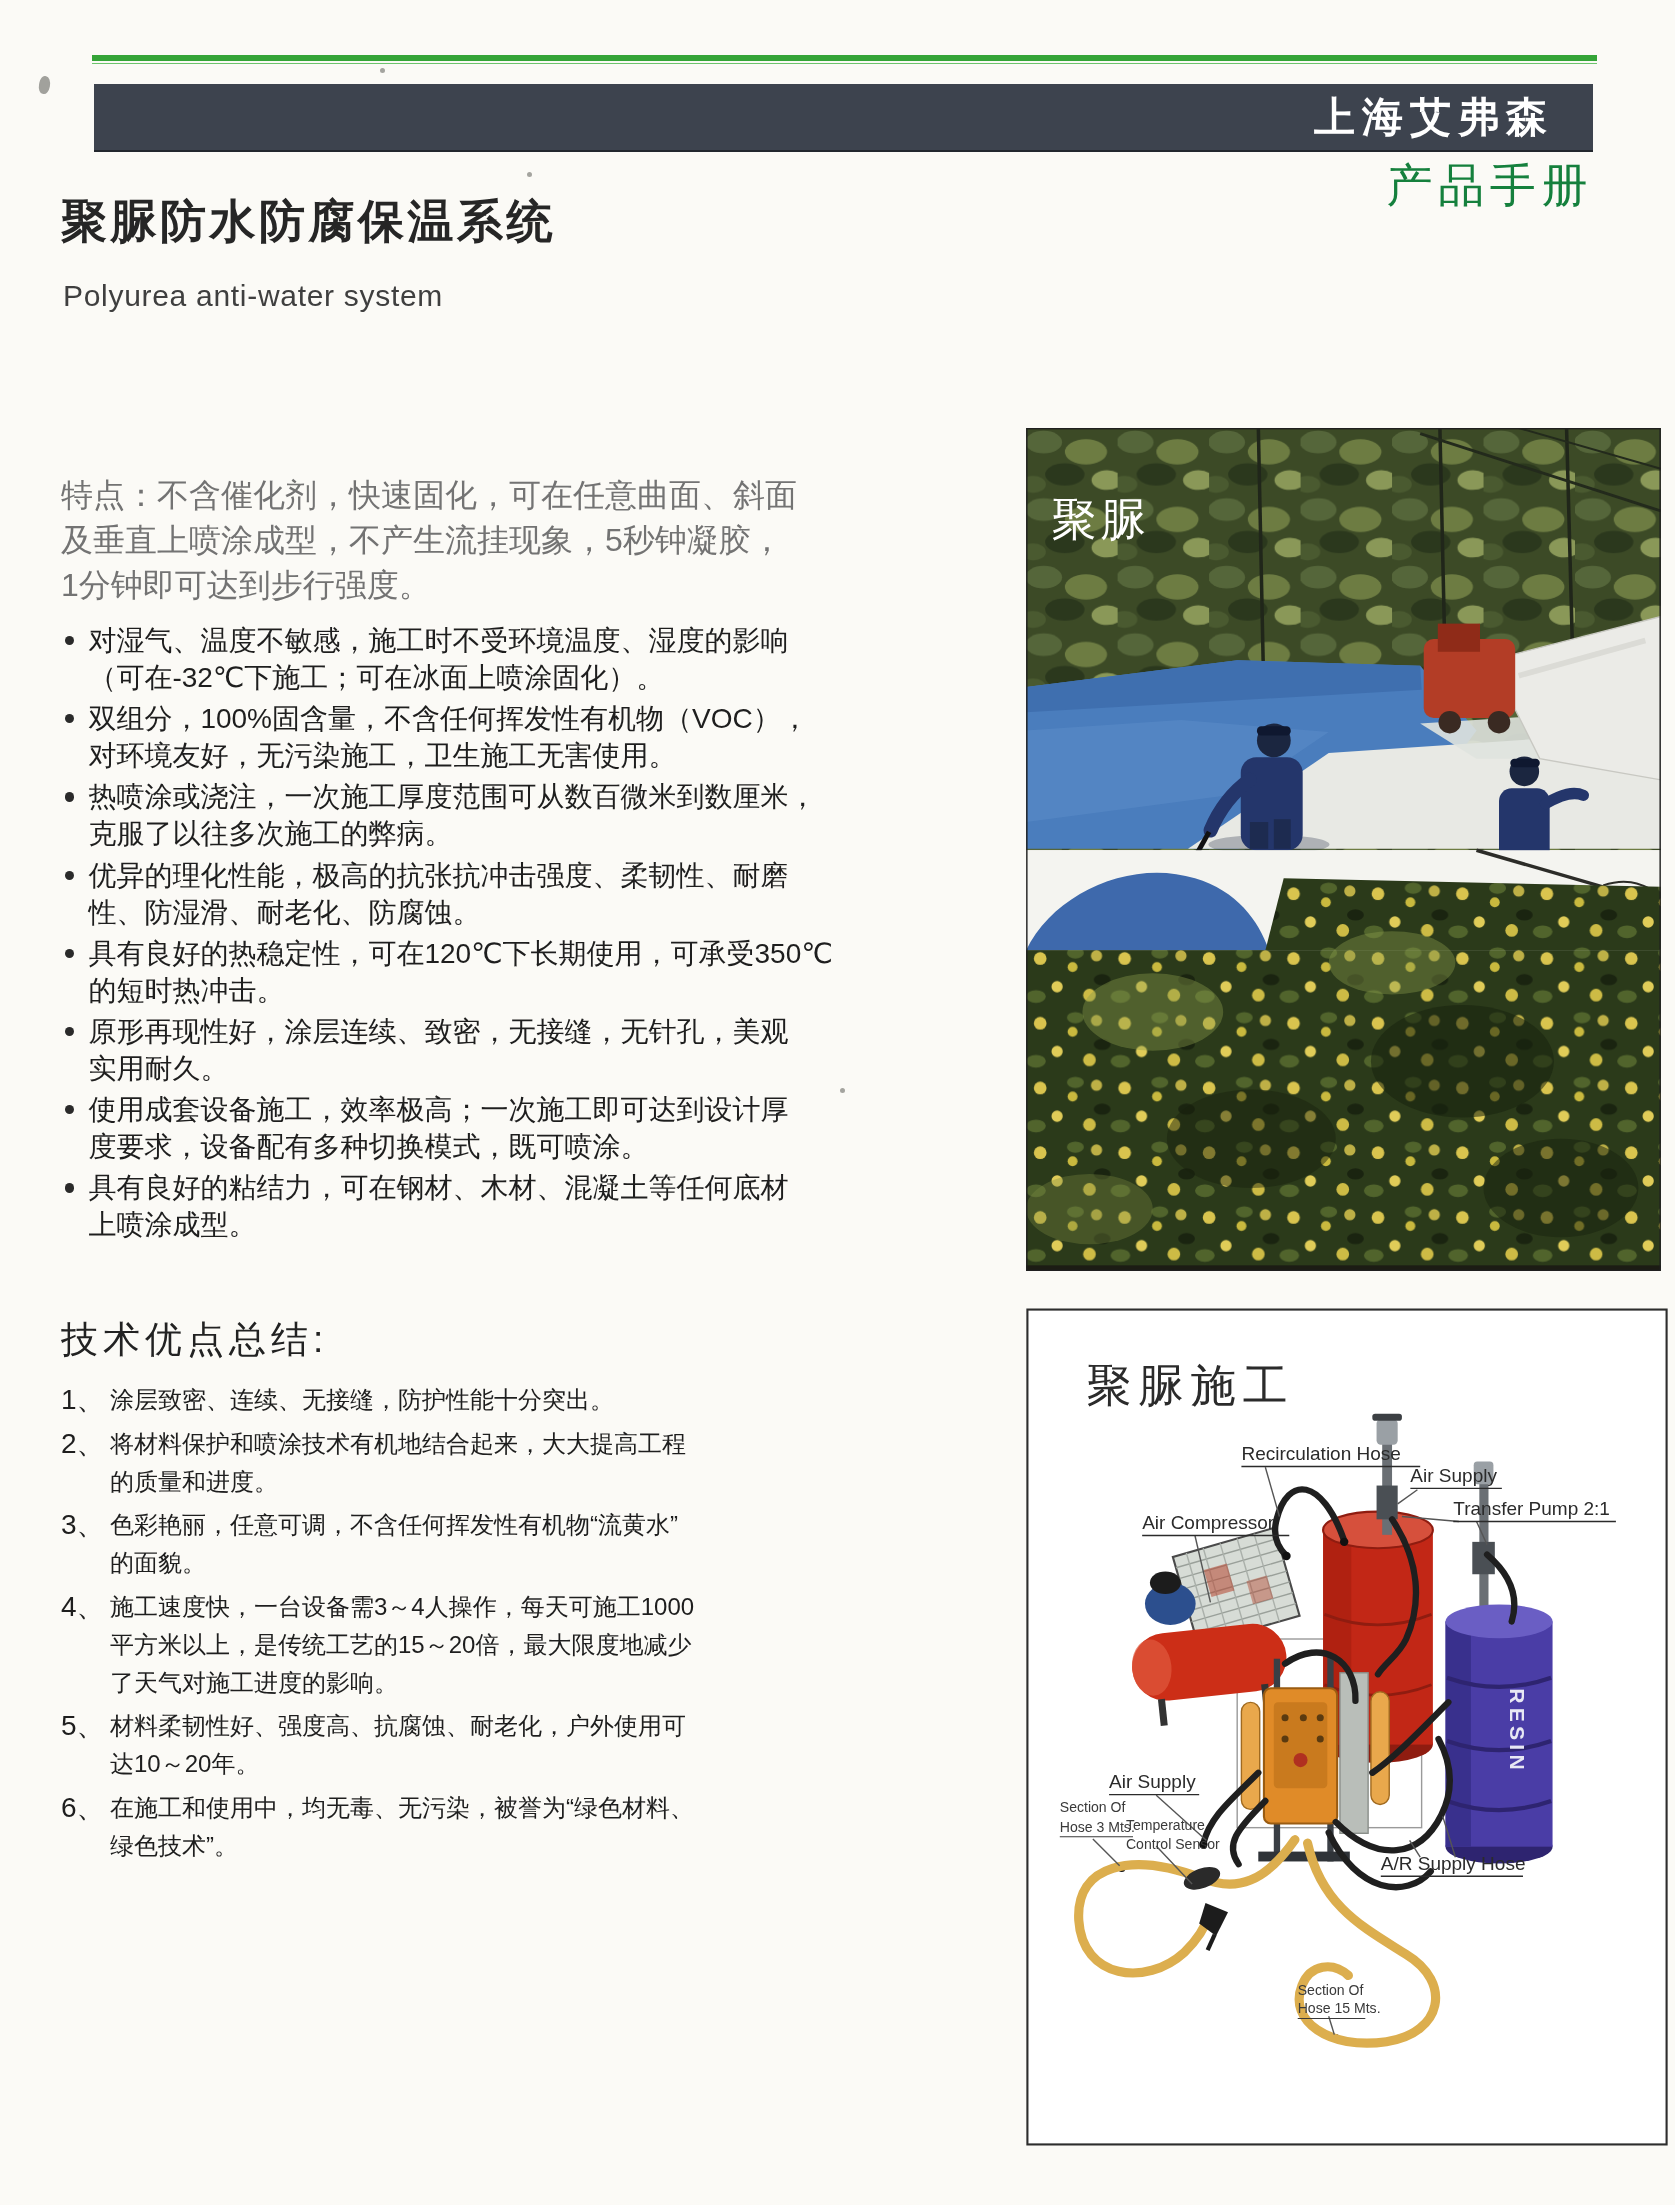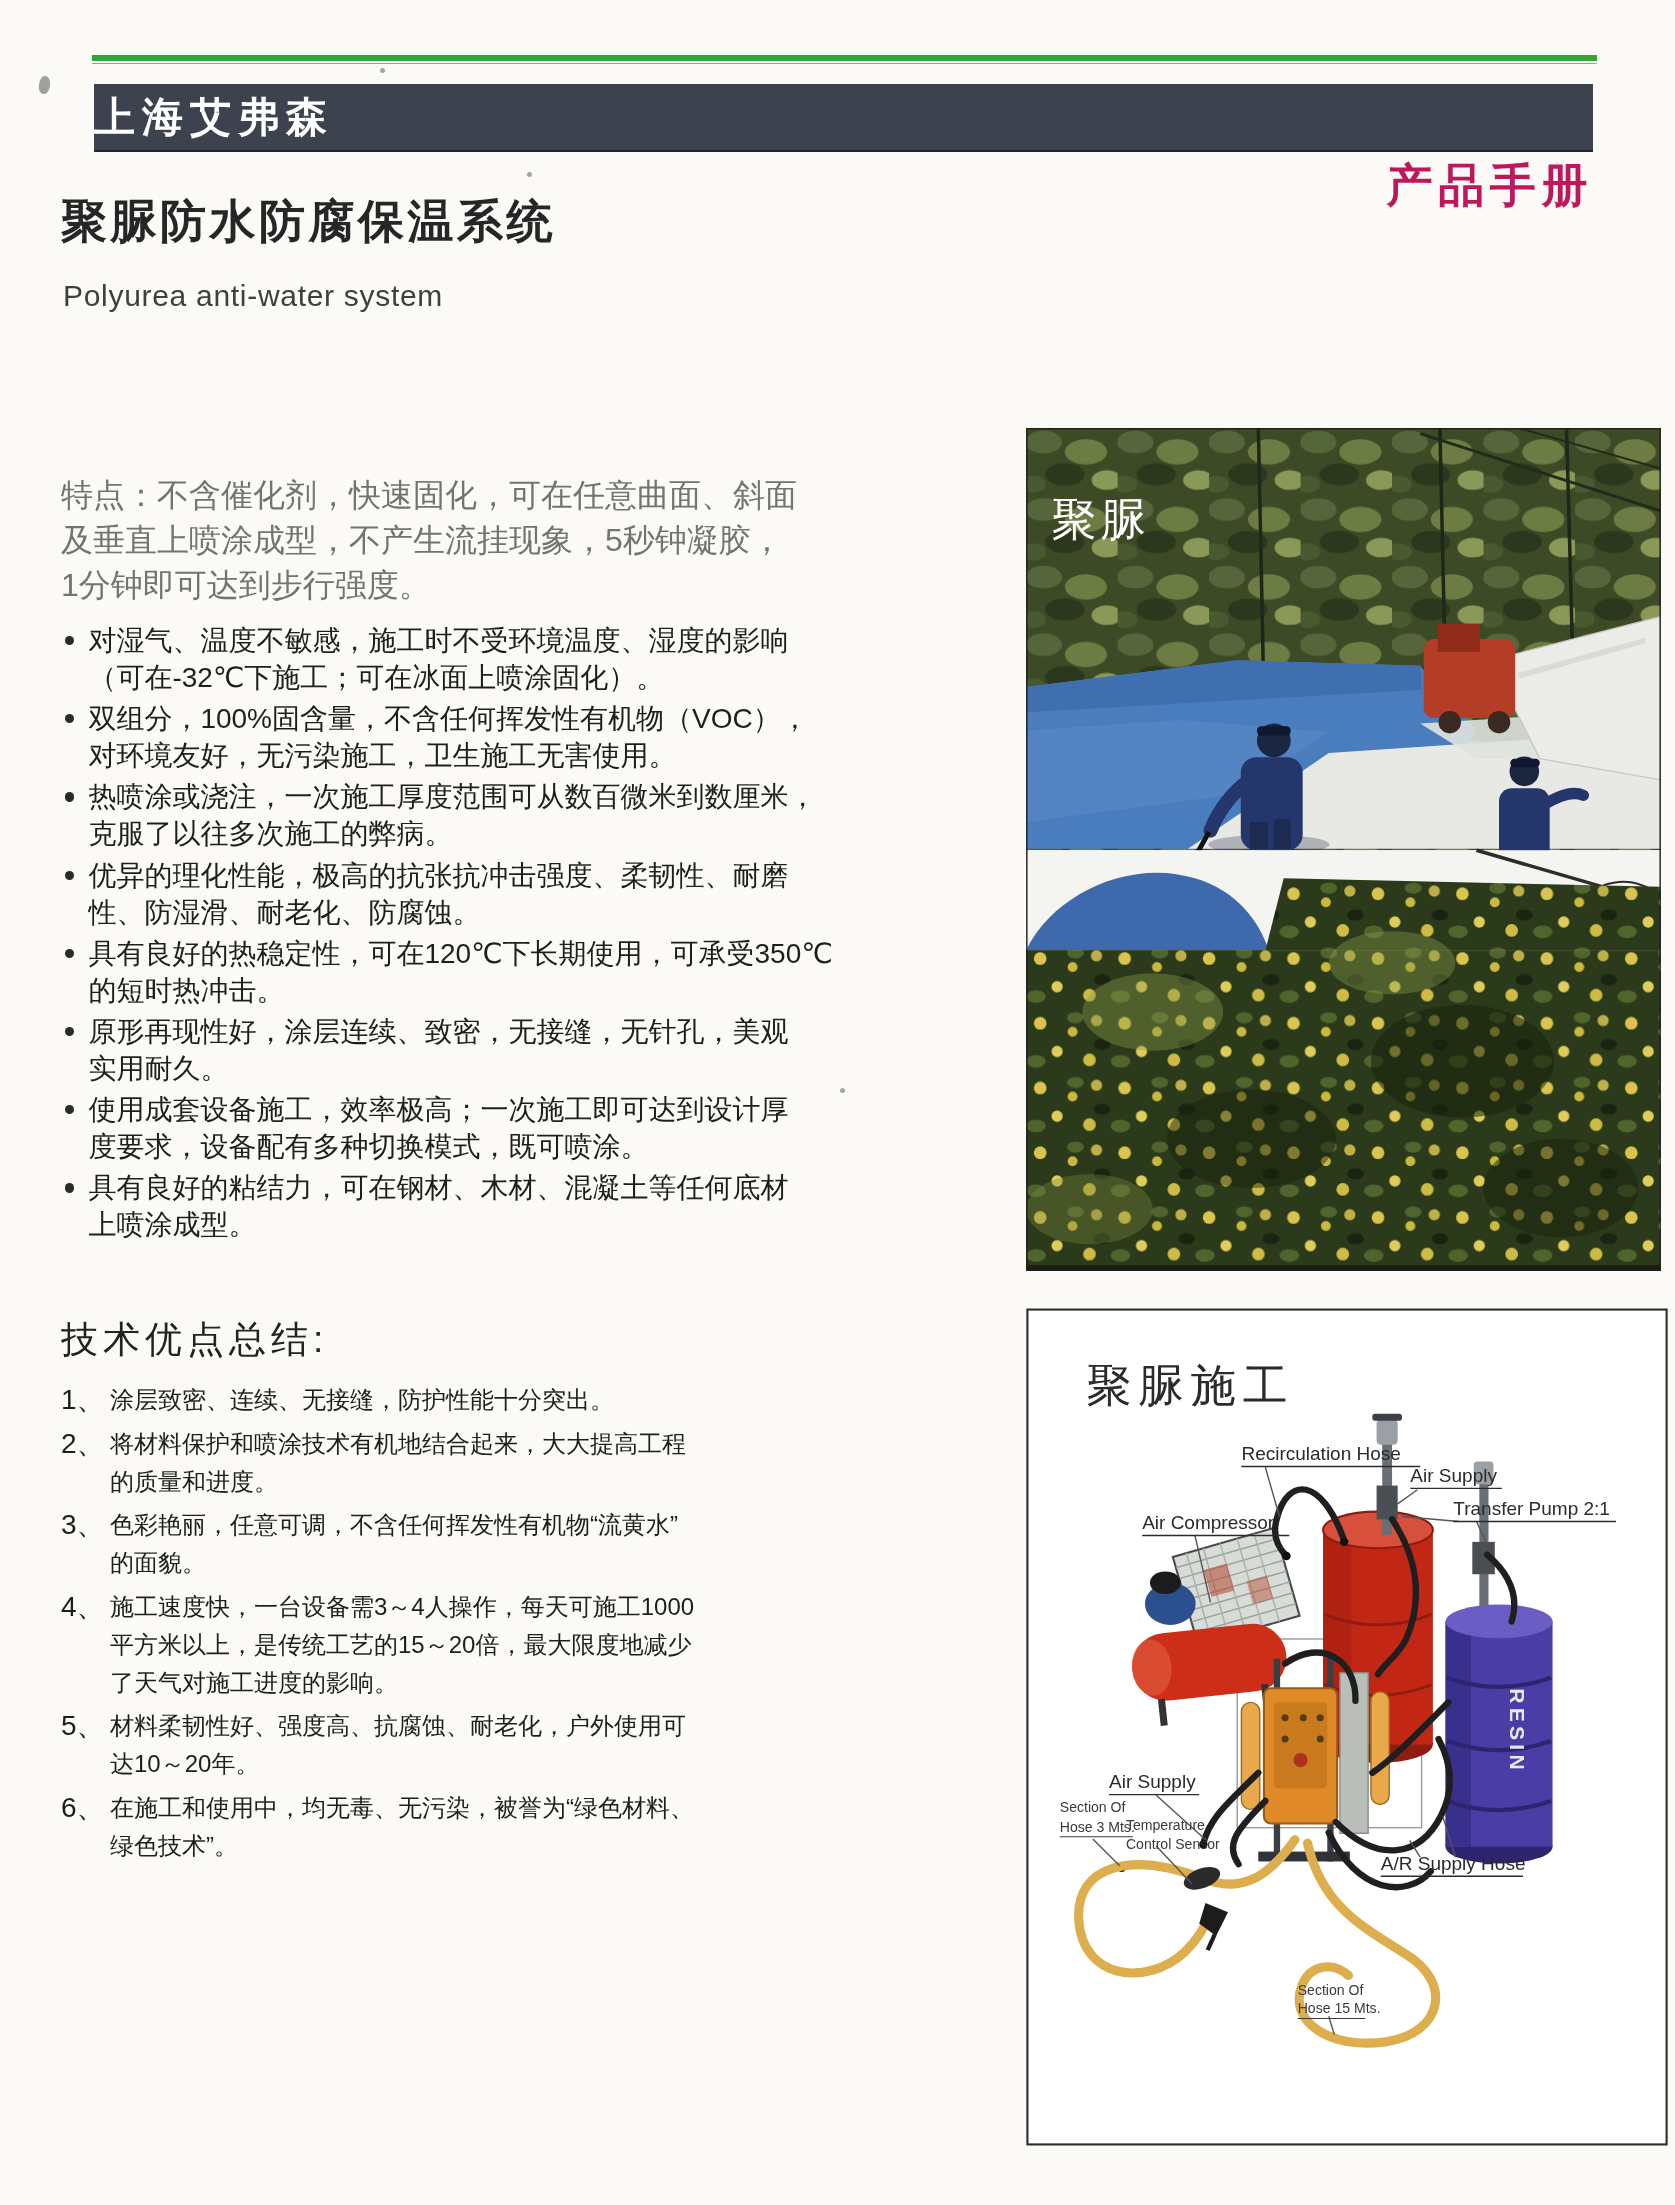--- a/index.html
+++ b/index.html
@@ -8,24 +8,24 @@
     background:#fbfaf6;
     font-family:"Liberation Sans","DejaVu Sans",sans-serif;
     color:#1e1e1e;overflow:hidden;
   }
   .abs{position:absolute;}
   .green-line{left:92px;top:55px;width:1505px;height:6.3px;background:#34a437;}
   .green-line2{left:92px;top:63px;width:1505px;height:1.4px;background:#6cc46c;}
   .header-bar{
     left:94px;top:84px;width:1499px;height:68px;background:#3d434e;
     border-bottom:2.8px solid #23272e;box-sizing:border-box;
-    display:flex;align-items:center;justify-content:flex-start;padding-right:39px;
+    display:flex;align-items:center;justify-content:flex-end;padding-right:39px;
   }
   .brand{color:#ffffff;font-size:41px;font-weight:bold;letter-spacing:7px;}
-  .manual{top:155px;right:82px;color:#be185d;font-size:46px;font-weight:bold;letter-spacing:5.6px;}
+  .manual{top:155px;right:82px;color:#15803d;font-size:46px;font-weight:normal;letter-spacing:5.6px;}
   .title-zh{left:61px;top:191px;font-size:46px;font-weight:bold;letter-spacing:3.5px;color:#262626;}
   .title-en{left:63px;top:279px;font-size:30px;color:#3f3f3f;letter-spacing:0.7px;text-align:right;}
   .intro{left:61px;top:473px;width:908px;font-size:32px;line-height:45px;white-space:pre-line;color:#737373;}
   .features{left:61px;top:622px;width:915px;}
   .feat{display:flex;margin-bottom:4.2px;}
   .bullet-dot{width:9.2px;height:9.2px;border-radius:50%;background:#2a2a2a;margin:14px 14px 0 4.2px;flex:none;}
   .ftext{font-size:28px;line-height:37px;white-space:pre-line;}
   .summary-h{left:61px;top:1315px;font-size:37px;letter-spacing:5px;color:#222;}
   .advs{left:61px;top:1381px;width:922px;}
   .adv{display:flex;margin-bottom:5.6px;}

